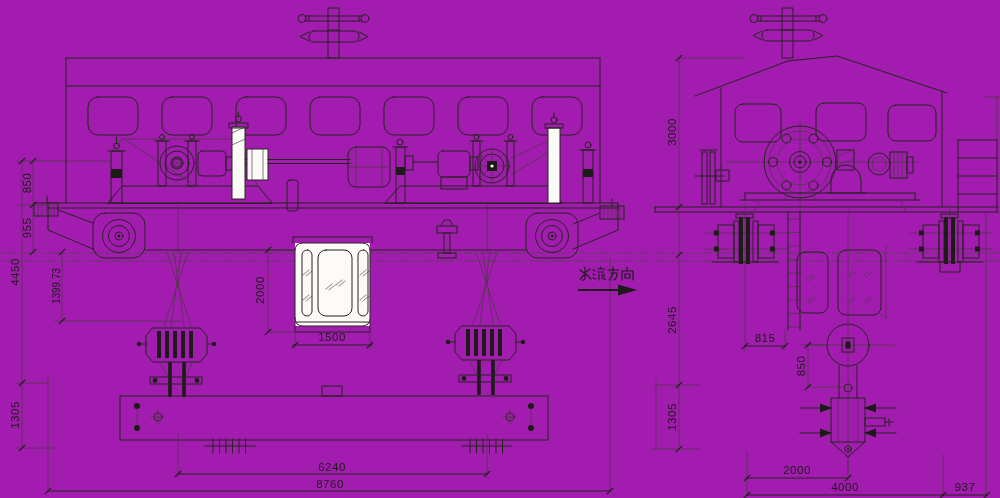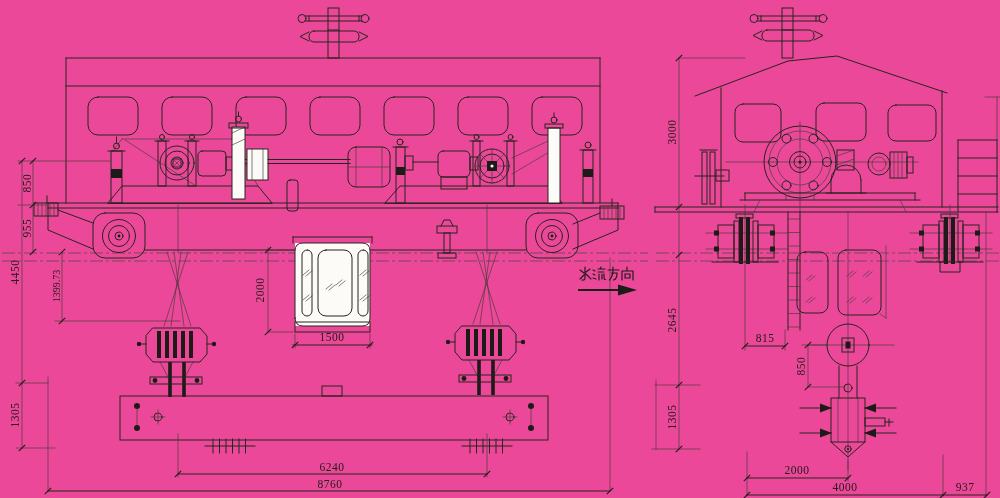--- a/index.html
+++ b/index.html
@@ -1,17 +1,17 @@
 <!DOCTYPE html>
 <html><head>
 <meta charset="utf-8">
 <style>
   html,body{margin:0;padding:0;background:#ffffff;}
-  .sheet{position:relative;width:1000px;height:498px;background:#ec4899;overflow:hidden;
-         font-family:Liberation Serif, serif;}
+  .sheet{position:relative;width:1000px;height:498px;background:#a21caf;overflow:hidden;
+         font-family:Liberation Sans, sans-serif;}
   svg{position:absolute;left:0;top:0;}
   .ln{stroke:#26241f;stroke-width:1;fill:none;stroke-linecap:square;}
   .lt{stroke:#403d36;stroke-width:0.65;fill:none;stroke-linecap:square;}
   .lh{stroke:#1d1b17;stroke-width:3.6;fill:none;}
   .cd{stroke:#4a473f;stroke-width:0.7;fill:none;stroke-dasharray:13 3 3 3;}
   .fb{fill:#1d1b17;stroke:none;}
   .bgf{fill:#fcfbf8;}
   .tk{stroke:#1d1b17;stroke-width:1.1;}
   .zh{stroke:#1d1b17;stroke-width:1.15;fill:none;stroke-linecap:round;}
   .dim{font-size:11.5px;fill:#1d1b17;letter-spacing:0.5px;}

